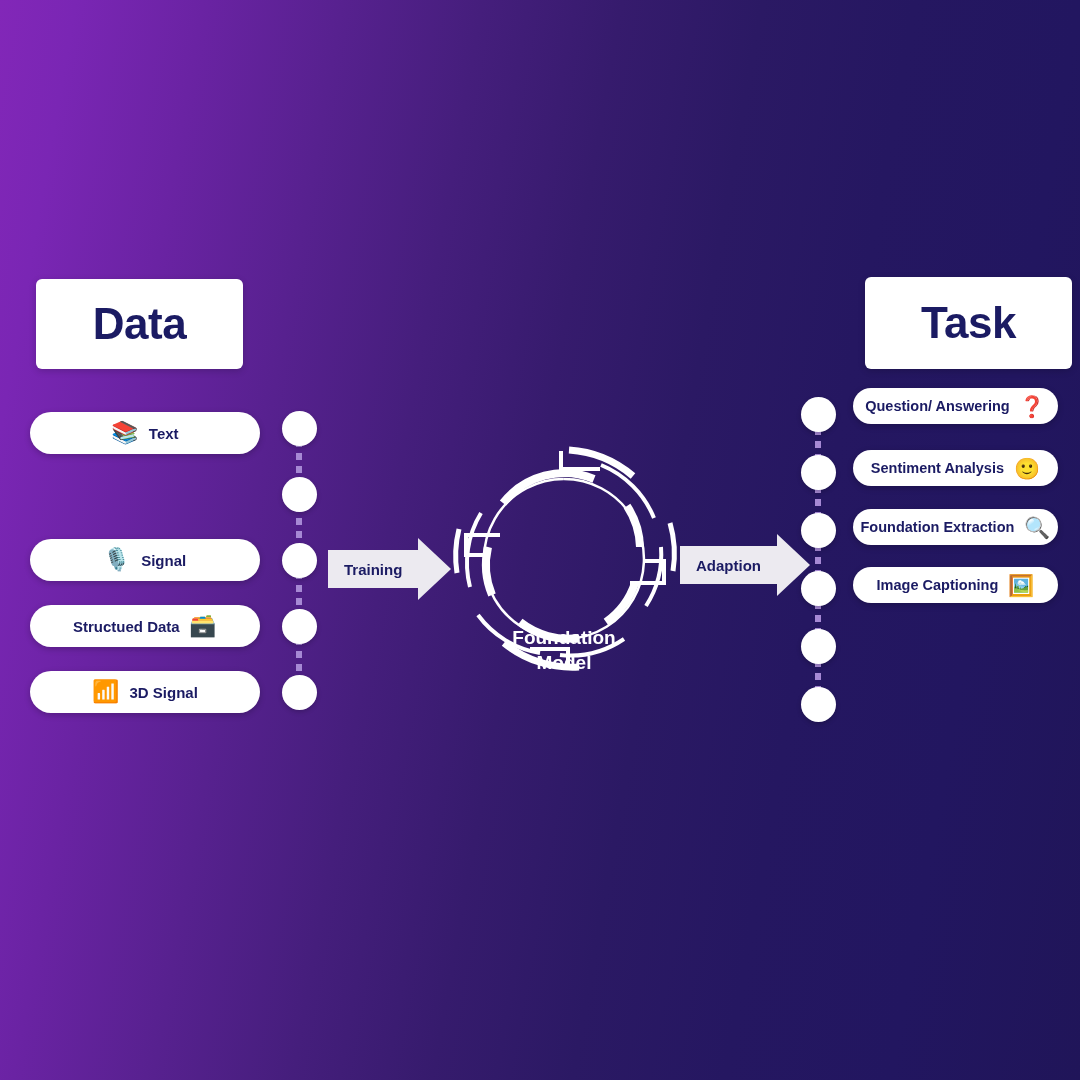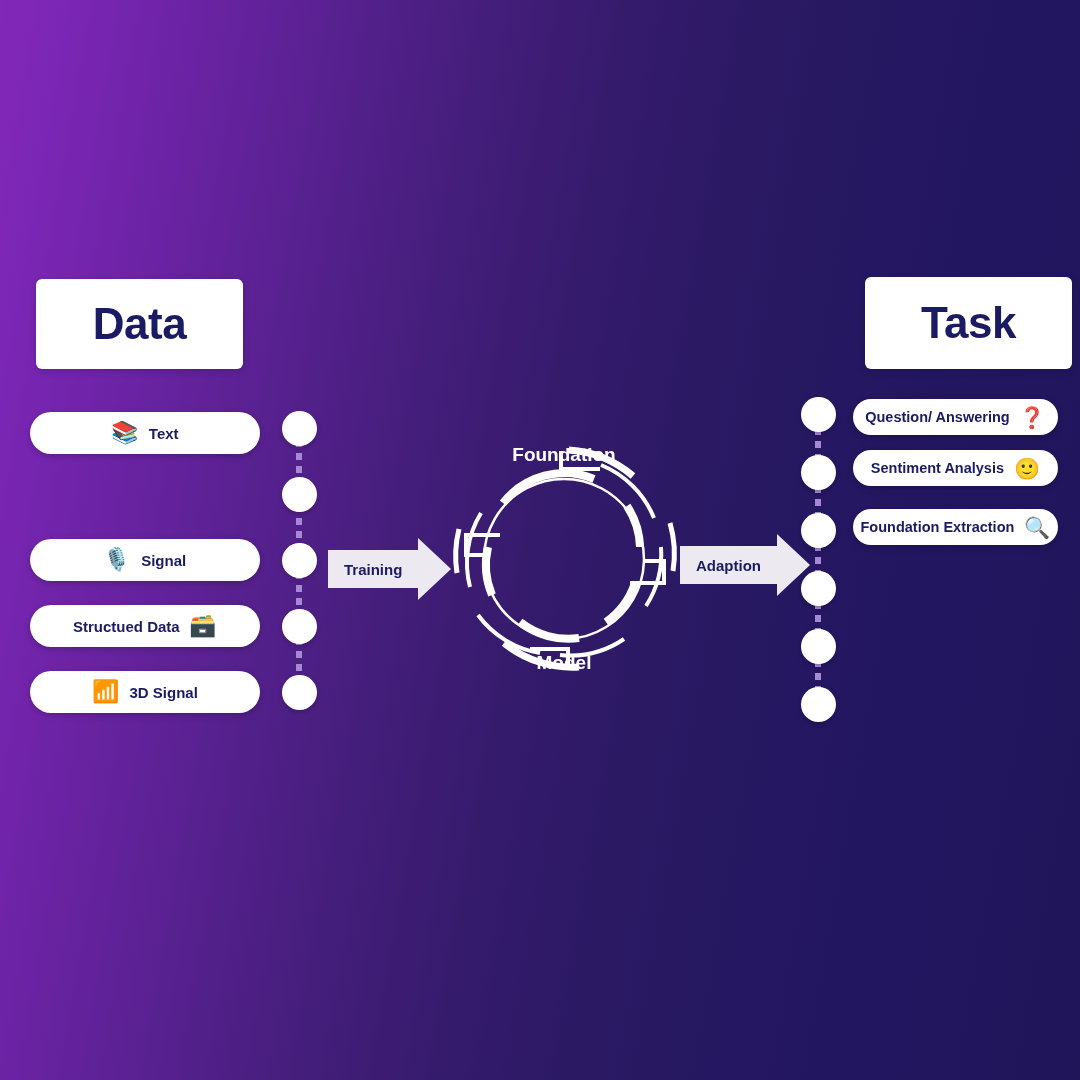--- a/index.html
+++ b/index.html
@@ -143,21 +143,21 @@
     height: 232px;
   }
   #fm-wrap svg { display: block; }
   #fm-label {
     position: absolute;
     left: 0; top: 0;
     width: 232px; height: 232px;
     display: flex;
     flex-direction: column;
     align-items: center;
-    justify-content: space-between;
+    justify-content: flex-end;
     color: #ffffff;
     font-weight: bold;
     font-size: 19px;
     line-height: 1.28;
     text-align: center;
     pointer-events: none;
   }
 </style>
 </head>
 <body>
@@ -186,35 +186,39 @@
   <div class="pill left" style="top:605px">
     <span class="plabel">Structued Data</span>
     <span class="picon gapicon-right">🗃️</span>
   </div>
 
   <div class="pill left" style="top:671px">
     <span class="picon gapicon-left">📶</span>
     <span class="plabel">3D Signal</span>
   </div>
 
-  <div class="pill right" style="top:399px">
+  <div class="pill right" style="top:388px">
     <span class="plabel">Question/ Answering</span>
     <span class="picon gapicon-right">❓</span>
   </div>
 
   <div class="pill right" style="top:450px">
     <span class="plabel">Sentiment Analysis</span>
     <span class="picon gapicon-right">🙂</span>
   </div>
 
   <div class="pill right" style="top:509px">
     <span class="plabel">Foundation Extraction</span>
     <span class="picon gapicon-right">🔍</span>
   </div>
 
+  <div class="pill right" style="top:567px">
+    <span class="plabel">Image Captioning</span>
+    <span class="picon gapicon-right">🖼️</span>
+  </div>
 
 
 
   <div class="dotcol" id="left-dots">
     <div class="dash" style="left:296px; top:440px;  height:46px;"></div>
     <div class="dash" style="left:296px; top:505px;  height:46px;"></div>
     <div class="dash" style="left:296px; top:572px;  height:46px;"></div>
     <div class="dash" style="left:296px; top:638px;  height:46px;"></div>
     <div class="dot" style="left:282px; top:411px; width:35px; height:35px;"></div>
     <div class="dot" style="left:282px; top:477px; width:35px; height:35px;"></div>

